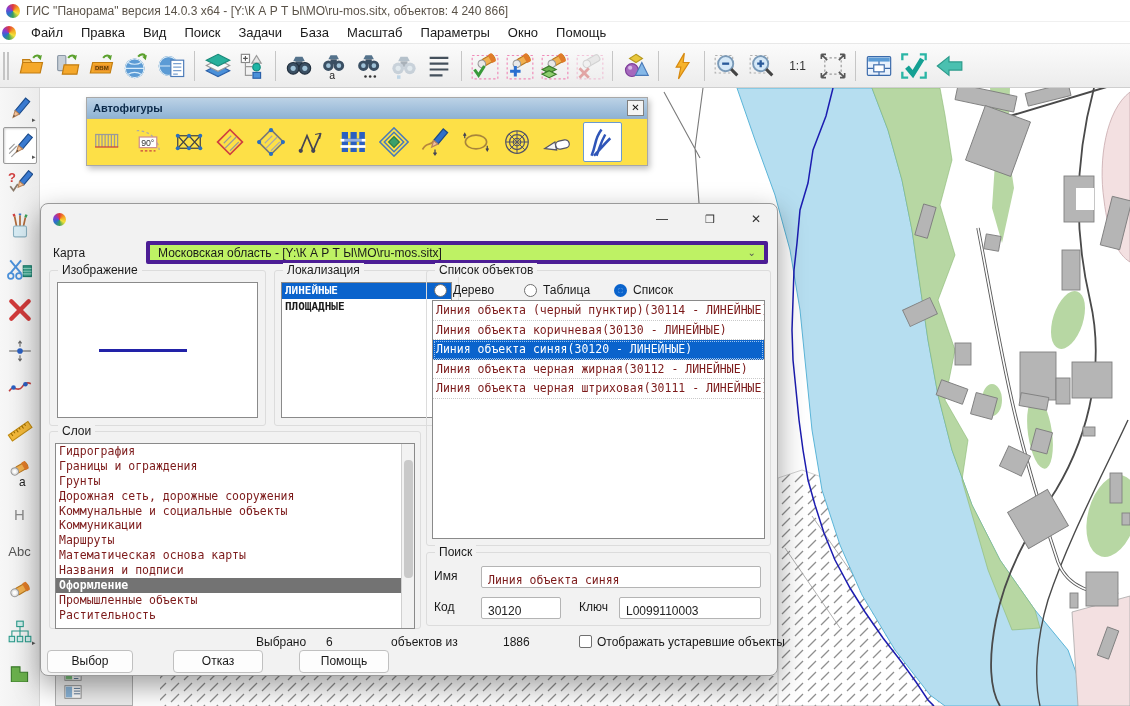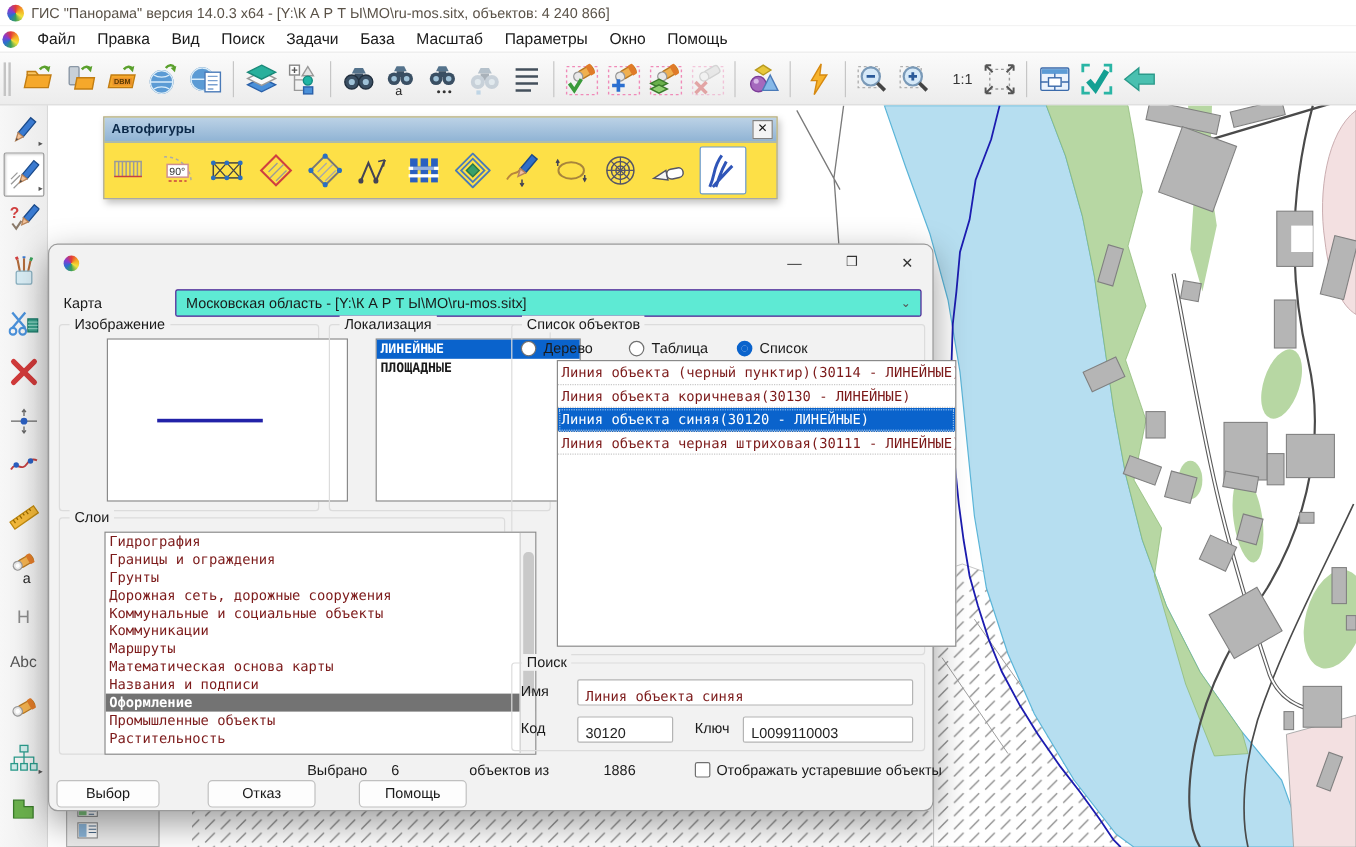--- a/index.html
+++ b/index.html
@@ -18,21 +18,21 @@
   .menu-item { font-size:13px; color:#1a1a1a; padding:2px 9px; cursor:default; }
 
   
   #toolbar { position:absolute; left:0; top:44px; width:1140px; height:44px;
              background:linear-gradient(#fbfbfb,#ececec); border-bottom:1px solid #cfcfcf;
              display:flex; align-items:center; }
   .tb-handle { width:6px; height:28px; border-left:2px solid #c4c4c4; border-right:2px solid #c4c4c4; margin:0 5px 0 3px;}
   .tb-sep { width:1px; height:30px; background:#c6c6c6; margin:0 5px; flex:0 0 auto;}
   .tbi { width:35px; height:36px; display:flex; align-items:center; justify-content:center; border-radius:3px; flex:0 0 auto;}
   .tbi svg { width:28px; height:28px; }
-  .ratio { font-size:12px; color:#333; width:26px; text-align:right; }
+  .ratio { font-size:12px; color:#333; width:26px; text-align:center; }
 
   
   #lefttb { position:absolute; left:0; top:88px; width:40px; height:618px;
             background:linear-gradient(90deg,#f7f7f7,#ececec); border-right:1px solid #d8d8d8;
             display:flex; flex-direction:column; align-items:center; padding-top:2px;}
   .lt-btn { width:34px; height:37px; display:flex; align-items:center; justify-content:center;
             position:relative; border:1px solid transparent; border-radius:2px; flex:0 0 auto;}
   .lt-btn svg { width:26px; height:26px; }
   .lt-btn.pressed { background:#fff; border:1px solid #9a9a9a; box-shadow:inset 1px 1px 2px rgba(0,0,0,.18); }
   .lt-btn .sub { position:absolute; right:0; bottom:2px; font-size:7px; color:#555; }
@@ -57,26 +57,26 @@
   
   #dialog { position:absolute; left:40px; top:203px; width:738px; height:473px;
             background:#f2f2f2; border:1px solid #9a9a9a; border-radius:8px;
             box-shadow:0 10px 28px rgba(0,0,0,.38); }
   #dlg-title { position:absolute; left:0; top:0; width:100%; height:30px; display:flex; align-items:center; padding-left:12px;}
   #dlg-title .t { font-size:12px; color:#1a1a1a; margin-left:8px;}
   .dlg-ctl { position:absolute; top:1px; width:30px; height:28px; text-align:center; line-height:28px;
              font-size:12px; color:#333; border-radius:4px;}
   #dlg-min { left:606px; } #dlg-max { left:654px; font-size:11px;} #dlg-close { left:700px; }
   .lbl { position:absolute; font-size:12px; color:#1a1a1a; }
-  .combo { position:absolute; background:#5eead4; border:1px solid #4c1d95; border-radius:2px;
+  .combo { position:absolute; background:#bef264; border:4px solid #4c1d95; border-radius:2px;
            font-size:12px; color:#1a1a1a; display:flex; align-items:center; padding:0 8px; }
   .combo .chev { margin-left:auto; font-size:10px; color:#555; }
   .grp { position:absolute; border:1px solid #dcdcdc; border-radius:3px; }
   .grp > .lg { position:absolute; top:-8px; left:8px; background:#f2f2f2; padding:0 4px; font-size:12px; color:#1a1a1a; }
-  .sunken { position:absolute; background:#fff; border:1px solid #8a8a8a;margin-left:32px; }
+  .sunken { position:absolute; background:#fff; border:1px solid #8a8a8a; }
   .mono { font-family:"DejaVu Sans Mono", monospace; }
 
   #loc-list .it { font:bold 11px "DejaVu Sans Mono", monospace; color:#1a1a1a; padding:1px 3px; height:16px; }
   #loc-list .it.sel { background:#0a63cc; color:#fff; }
 
   #obj-list { overflow:hidden; }
   #obj-list .it { font:11.5px "DejaVu Sans Mono", monospace; color:#7c1a1a; height:19.5px;
                   line-height:18px; padding:0 3px; border-bottom:1px dotted #c9c9c9; white-space:nowrap; }
   #obj-list .it.sel { background:#0a63cc; color:#fff; outline:1px dotted #9ac4ee; outline-offset:-2px; }
 
@@ -737,20 +737,21 @@
         <span>Таблица</span>
       </span>
     <span class="radio sel" style="left:573px;top:79px">
         <span class="dot"></span>
         <span>Список</span>
       </span>
     <div class="sunken" id="obj-list" style="left:391px;top:96px;width:333px;height:239px">
       <div class="it">Линия объекта (черный пунктир)(30114 - ЛИНЕЙНЫЕ)</div>
       <div class="it">Линия объекта коричневая(30130 - ЛИНЕЙНЫЕ)</div>
       <div class="it sel">Линия объекта синяя(30120 - ЛИНЕЙНЫЕ)</div>
+      <div class="it">Линия объекта черная жирная(30112 - ЛИНЕЙНЫЕ)</div>
       <div class="it">Линия объекта черная штриховая(30111 - ЛИНЕЙНЫЕ)</div>
     </div>
 
     <div class="grp" style="left:8px;top:227px;width:372px;height:198px">
       <span class="lg">Слои</span>
     </div>
     <div class="sunken" id="layer-list" style="left:14px;top:239px;width:360px;height:186px">
       <div class="it">Гидрография</div>
       <div class="it">Границы и ограждения</div>
       <div class="it">Грунты</div>

